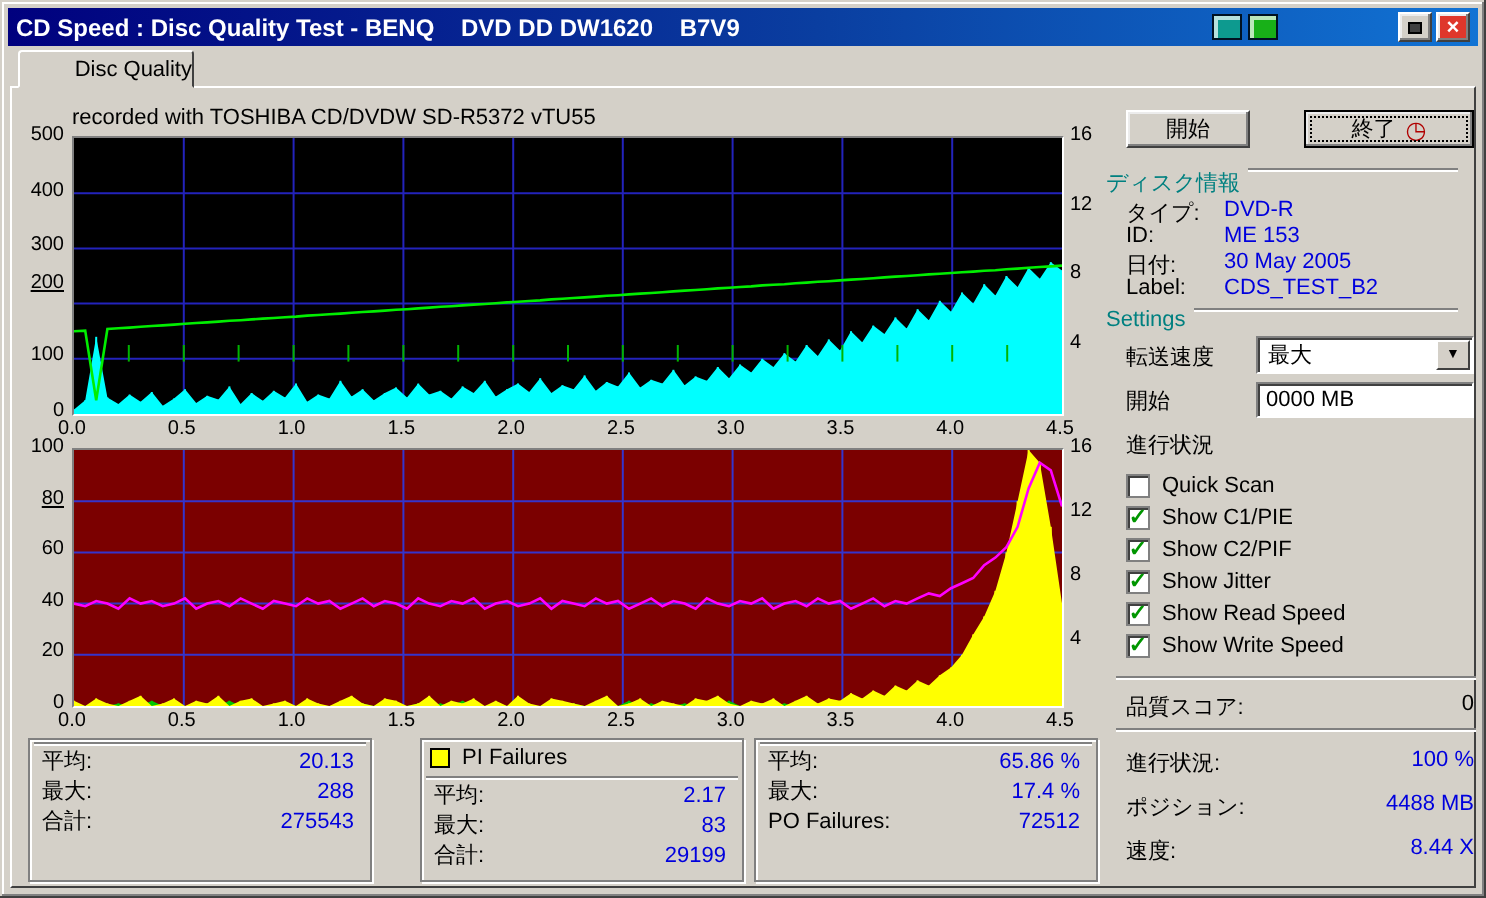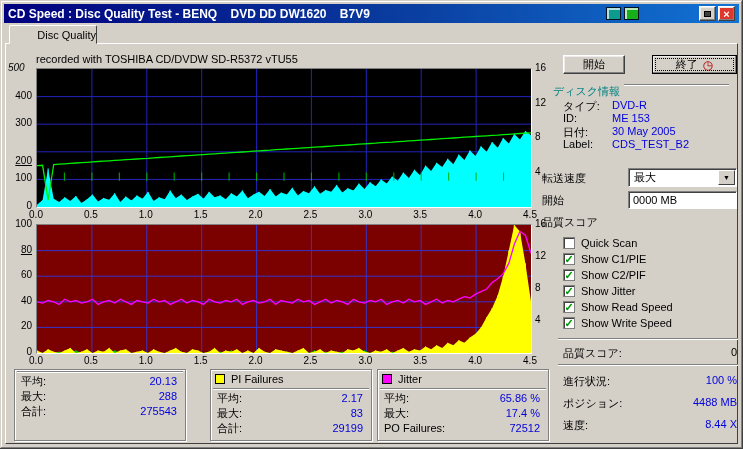--- a/index.html
+++ b/index.html
@@ -48,21 +48,21 @@
        border-color:#fff #404040 #404040 #fff;box-shadow:inset -1px -1px 0 #808080,inset 1px 1px 0 #ececec;
        font:11px "Liberation Sans",sans-serif;display:flex;align-items:center;justify-content:center;gap:5px;cursor:pointer}
   #btn-start{left:563px;top:55px;width:62px}
   #btn-stop{left:652px;top:55px;width:85px;outline:1px dotted #000;outline-offset:-4px;border-color:#000}
   .clock{color:#b00000;font-size:12px;line-height:12px}
   .sechead{position:absolute;left:553px;width:176px;z-index:4;display:flex;align-items:flex-start;gap:4px;color:#008080}
   .hline{flex:1;height:2px;border-top:1px solid #808080;border-bottom:1px solid #fff}
   .irow{position:absolute;left:563px;width:174px;z-index:4;display:flex}
   .il{width:49px;color:#000}
   .iv{color:#0000dd}
-  .slabel{position:absolute;left:542px;z-index:4;color:#000}
+  .slabel{position:absolute;left:563px;z-index:4;color:#000}
   .combo{position:absolute;left:628px;top:168px;width:109px;height:19px;z-index:4;background:#fff;
          border:1px solid;border-color:#808080 #fff #fff #808080;box-shadow:inset 1px 1px 0 #404040;
          display:flex;align-items:center;padding-left:5px;cursor:pointer}
   .combo-btn{margin-left:auto;width:17px;height:15px;margin-right:1px;background:#d4d0c8;border:1px solid;
              border-color:#fff #404040 #404040 #fff;font-size:7px;display:flex;align-items:center;justify-content:center;cursor:pointer}
   .tbox{position:absolute;left:628px;width:109px;height:18px;z-index:4;background:#fff;border:1px solid;
         border-color:#808080 #fff #fff #808080;box-shadow:inset 1px 1px 0 #404040;
         font:11px "Liberation Sans",sans-serif;padding:0 4px;color:#000;outline:none}
   .cbrow{position:absolute;left:563px;z-index:4;display:flex;align-items:center;gap:6px;cursor:pointer}
   .cb{width:12px;height:12px;background:#fff;border:1px solid #808080;box-shadow:inset 1px 1px 0 #404040;
@@ -413,24 +413,24 @@
         <line x1="466.2" y1="128" x2="466.2" y2="51.2" stroke="#ffff00"></line>
         <line x1="471.8" y1="128" x2="471.8" y2="25.6" stroke="#ffff00"></line>
         <line x1="477.3" y1="128" x2="477.3" y2="0" stroke="#ffff00"></line>
         <line x1="482.9" y1="128" x2="482.9" y2="6.4" stroke="#ffff00"></line>
         <line x1="488.4" y1="128" x2="488.4" y2="38.4" stroke="#ffff00"></line>
         <line x1="494" y1="128" x2="494" y2="76.8" stroke="#ffff00"></line>
         <polyline points="0,76.8 5.6,78.1 11.1,75.5 16.7,76.8 22.2,79.4 27.8,74.2 33.3,76.8 38.9,75.5 44.4,78.1 50,76.8 55.5,74.2 61.1,79.4 66.6,76.8 72.2,75.5 77.7,78.1 83.3,74.2 88.8,76.8 94.4,79.4 99.9,75.5 105.5,76.8 111,78.1 116.6,74.2 122.1,76.8 127.7,75.5 133.2,79.4 138.8,76.8 144.3,74.2 149.9,78.1 155.4,75.5 161,76.8 166.5,79.4 172.1,74.2 177.6,76.8 183.2,78.1 188.7,75.5 194.3,76.8 199.8,74.2 205.4,79.4 210.9,76.8 216.5,75.5 222,78.1 227.6,76.8 233.1,74.2 238.7,79.4 244.2,75.5 249.8,76.8 255.3,78.1 260.9,74.2 266.4,76.8 272,75.5 277.5,79.4 283.1,76.8 288.6,74.2 294.2,78.1 299.7,75.5 305.3,76.8 310.8,79.4 316.4,74.2 321.9,76.8 327.5,78.1 333,75.5 338.6,76.8 344.1,74.2 349.7,79.4 355.2,76.8 360.8,75.5 366.3,78.1 371.9,74.2 377.4,76.8 383,75.5 388.5,79.4 394.1,76.8 399.6,74.2 405.2,78.1 410.7,75.5 416.3,76.8 421.8,74.2 427.4,71.7 432.9,73 438.5,69.1 444,66.6 449.6,64 455.1,57.6 460.7,53.8 466.2,48.6 471.8,38.4 477.3,19.2 482.9,6.4 488.4,10.2 494,28.2 " fill="none" stroke="#ff00ff" stroke-width="1.3"></polyline>
       </svg>
     </div>
   <div id="axis-layer">
-      <div class="tick" style="left: 8px; top: 62px; width: 24px;  font-style: italic;">500</div>
+      <div class="tick" style="left: 8px; top: 62px; width: 24px; text-align: right;">500</div>
       <div class="tick" style="left: 8px; top: 89.6px; width: 24px; text-align: right;">400</div>
       <div class="tick" style="left: 8px; top: 117.2px; width: 24px; text-align: right;">300</div>
-      <div class="tick" style="left: 8px; top: 155px; width: 24px; text-align: right; text-decoration: underline;">200</div>
+      <div class="tick" style="left: 8px; top: 136px; width: 24px; text-align: right; text-decoration: underline;">200</div>
       <div class="tick" style="left: 8px; top: 172.4px; width: 24px; text-align: right;">100</div>
       <div class="tick" style="left: 8px; top: 200px; width: 24px; text-align: right;">0</div>
       <div class="tick" style="left: 535px; top: 62px;">16</div>
       <div class="tick" style="left: 535px; top: 96.5px;">12</div>
       <div class="tick" style="left: 535px; top: 131px;">8</div>
       <div class="tick" style="left: 535px; top: 165.5px;">4</div>
       <div class="tick" style="left: 24px; top: 209px; width: 24px; text-align: center;">0.0</div>
       <div class="tick" style="left: 78.8889px; top: 209px; width: 24px; text-align: center;">0.5</div>
       <div class="tick" style="left: 133.778px; top: 209px; width: 24px; text-align: center;">1.0</div>
       <div class="tick" style="left: 188.667px; top: 209px; width: 24px; text-align: center;">1.5</div>
@@ -490,24 +490,20 @@
     <div class="grow">
         <span class="gl">最大:</span>
         <span class="gv">83</span>
       </div>
     <div class="grow">
         <span class="gl">合計:</span>
         <span class="gv">29199</span>
       </div>
   </div>
   <div class="gbox" style="left:377px;width:172px">
-    <div class="ghead">
-        <span class="swatch" style="background: rgb(255, 0, 255);"></span>
-      <span>Jitter</span>
-      </div>
     <div class="gsep"></div>
     <div class="grow">
         <span class="gl">平均:</span>
         <span class="gv">65.86 %</span>
       </div>
     <div class="grow">
         <span class="gl">最大:</span>
         <span class="gv">17.4 %</span>
       </div>
     <div class="grow">
@@ -536,31 +532,35 @@
     </div>
   <div class="irow" style="top:125px">
       <span class="il">日付:</span>
       <span class="iv">30 May 2005</span>
     </div>
   <div class="irow" style="top:138px">
       <span class="il">Label:</span>
       <span class="iv">CDS_TEST_B2</span>
     </div>
 
+  <div class="sechead" style="top:154px">
+    <span>Settings</span>
+      <span class="hline"></span>
+  </div>
 
   <span class="slabel" style="top:171px">転送速度</span>
   <div class="combo">
     <span>最大</span>
     <span class="combo-btn">▼</span>
   </div>
 
   <span class="slabel" style="top:193px">開始</span>
   <input class="tbox" style="top: 191px;" value="0000 MB">
 
-  <span class="slabel" style="top:215px">品質スコア</span>
+  <span class="slabel" style="top:215px">進行状況</span>
 
   <div class="cbrow" style="top:237px">
       <span class="cb"></span>
       <span>Quick Scan</span>
     </div>
   <div class="cbrow" style="top:253px">
       <span class="cb">✓</span>
       <span>Show C1/PIE</span>
     </div>
   <div class="cbrow" style="top:269px">

